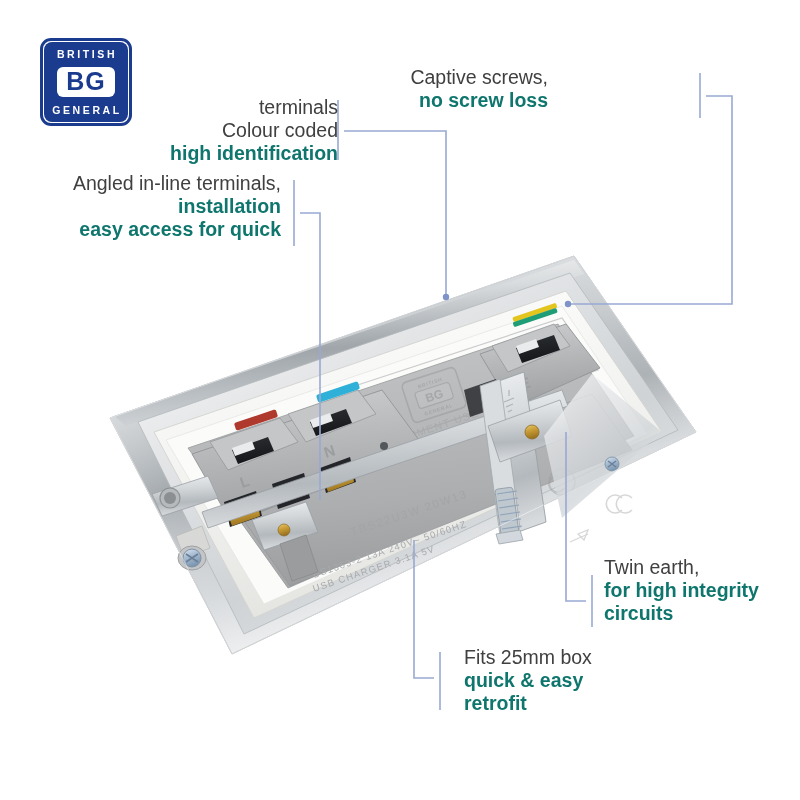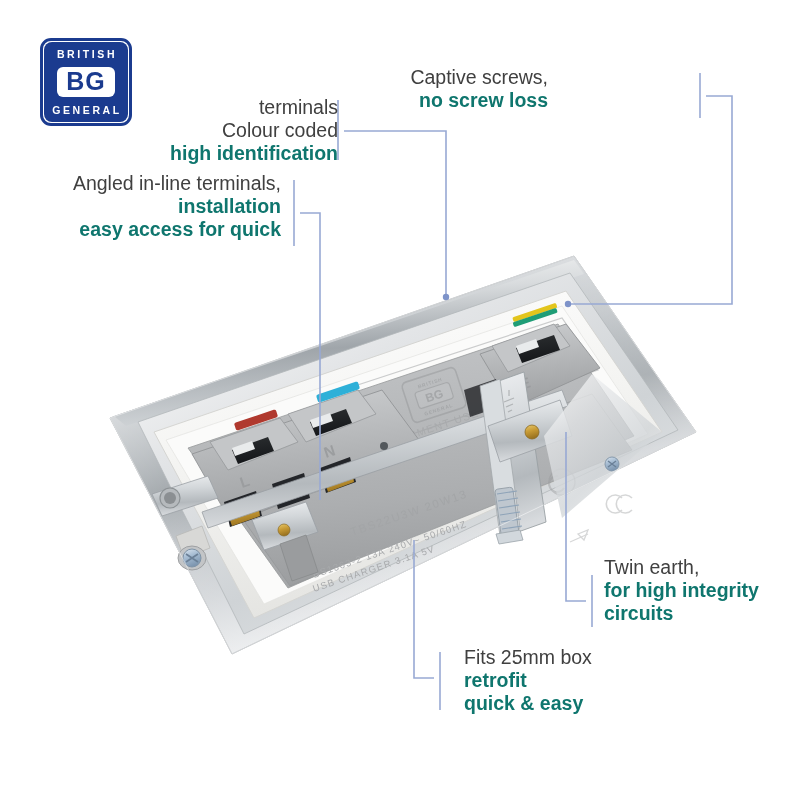--- a/index.html
+++ b/index.html
@@ -352,17 +352,17 @@
   </div>
 
   <div class="callout la" id="c-twin">
     <div class="t1">Twin earth,</div>
     <div class="t2">for high integrity</div>
     <div class="t2">circuits</div>
   </div>
 
   <div class="callout la" id="c-fits">
     <div class="t1">Fits 25mm box</div>
+    <div class="t2">quick &amp; easy</div>
     <div class="t2">retrofit</div>
-    <div class="t2">quick &amp; easy</div>
   </div>
 
 </div>
 
 </body></html>

